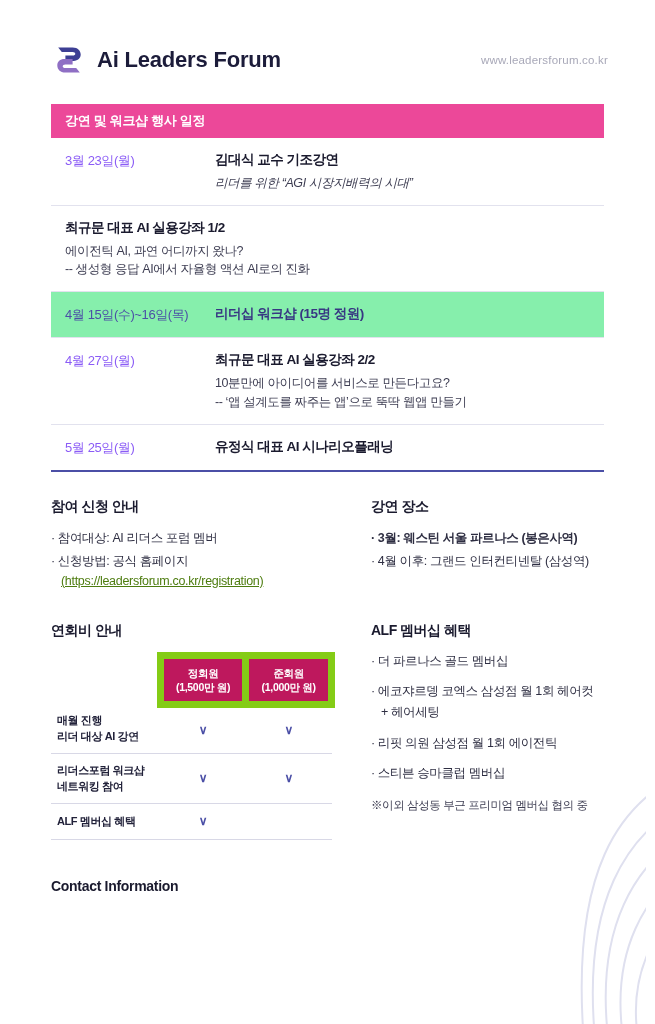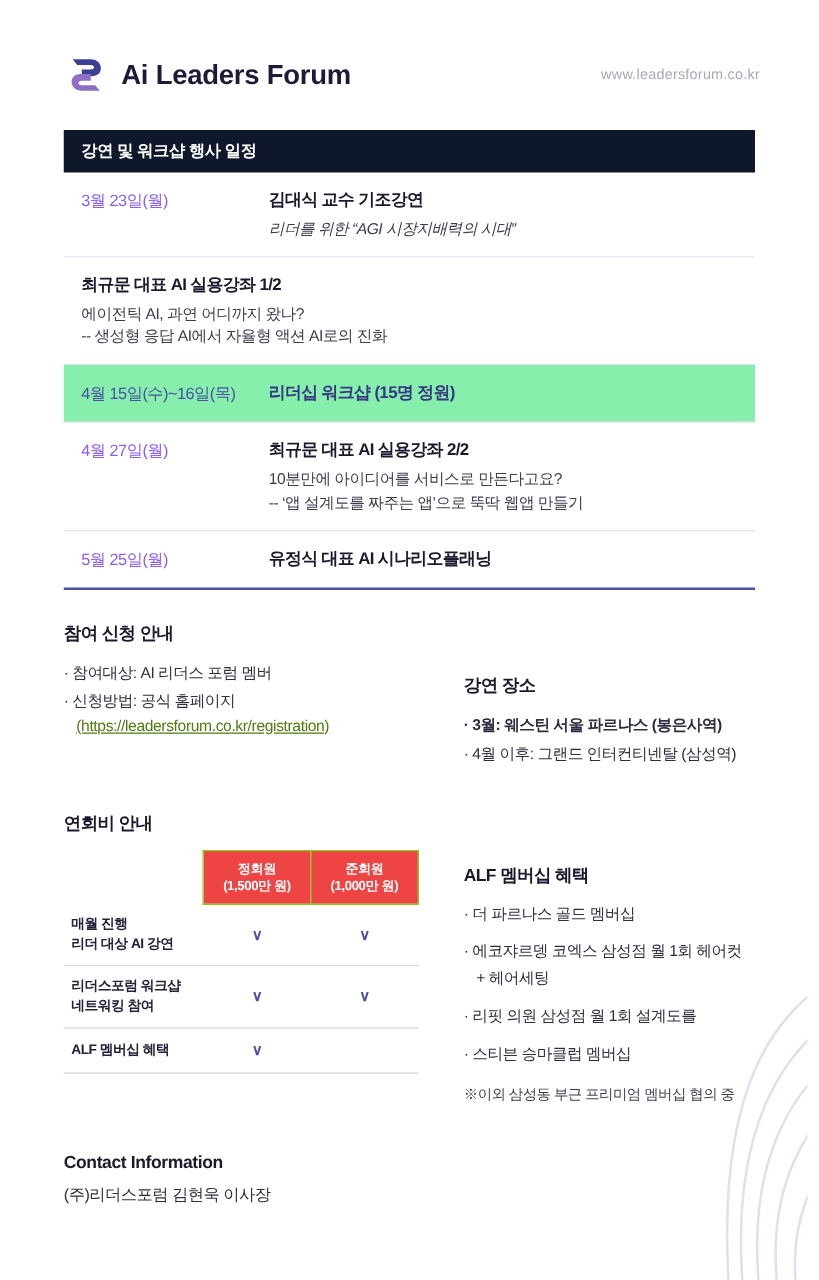--- a/index.html
+++ b/index.html
@@ -81,21 +81,21 @@
     line-height: 1.25;
     letter-spacing: -0.8px;
     margin-top: 4px;
   }
 
   
   .schedule {
     margin: 26px 42px 0 42px;
   }
   .schedule-head {
-    background: #0f172a;
+    background: #ec4899;
     color: #ffffff;
     font-size: 13px;
     font-weight: bold;
     padding: 8px 14px;
     letter-spacing: -0.3px;
   }
   .srow {
     display: flex;
     border-bottom: 1px solid #e2e2ee;
     padding: 13px 6px 13px 14px;
@@ -138,21 +138,21 @@
     line-height: 1.45;
     letter-spacing: -0.4px;
   }
 
   
   .cols {
     display: flex;
     margin: 26px 42px 0 42px;
   }
   .col-left { flex: 0 0 316px; }
-  .col-right { flex: 1 1 auto; padding-left: 4px; margin-top: 42px;}
+  .col-right { flex: 1 1 auto; padding-left: 4px;}
   .sec-title {
     font-size: 14px;
     font-weight: bold;
     color: #1a1a2e;
     letter-spacing: -0.5px;
     margin-bottom: 12px;
   }
   .bullet {
     font-size: 12.5px;
     color: #2e2e42;
@@ -176,27 +176,27 @@
   .cols2 {
     display: flex;
     margin: 34px 42px 0 42px;
   }
   .fee-table {
     border-collapse: collapse;
     width: 284px;
     margin-top: 10px;
   }
   .fee-table th {
-    background: #ef4444;
+    background: #be185d;
     color: #fff;
     font-size: 10.5px;
     font-weight: bold;
     padding: 7px 4px;
     line-height: 1.35;
-    border: 1px solid #84cc16;
+    border: 7px solid #84cc16;
     letter-spacing: -0.3px;
   }
   .fee-table th.blank {
     background: #ffffff;
     border: none;
     width: 116px;
   }
   .fee-table td {
     border-bottom: 1px solid #d8d8e6;
     font-size: 11px;
@@ -368,26 +368,25 @@
           </tr>
         </tbody>
           </table>
       </div>
 
       <div class="col-right">
         <div class="sec-title">ALF 멤버십 혜택</div>
         <div class="benefit">· 더 파르나스 골드 멤버십</div>
         <div class="benefit" style="margin-bottom:2px">· 에코쟈르뎅 코엑스 삼성점 월 1회 헤어컷</div>
         <div class="benefit benefit-sub">+ 헤어세팅</div>
-        <div class="benefit">· 리핏 의원 삼성점 월 1회 설계도를</div>
+        <div class="benefit">· 리핏 의원 삼성점 월 1회 에이전틱</div>
         <div class="benefit">· 스티븐 승마클럽 멤버십</div>
         <div class="note">※이외 삼성동 부근 프리미엄 멤버십 협의 중</div>
       </div>
     </div>
 
     <div class="contact">
       <div class="contact-title">Contact Information</div>
-      <div class="contact-line">(주)리더스포럼 김현욱 이사장</div>
 
     </div>
 
   </div>
 </div>
 
 </body></html>

